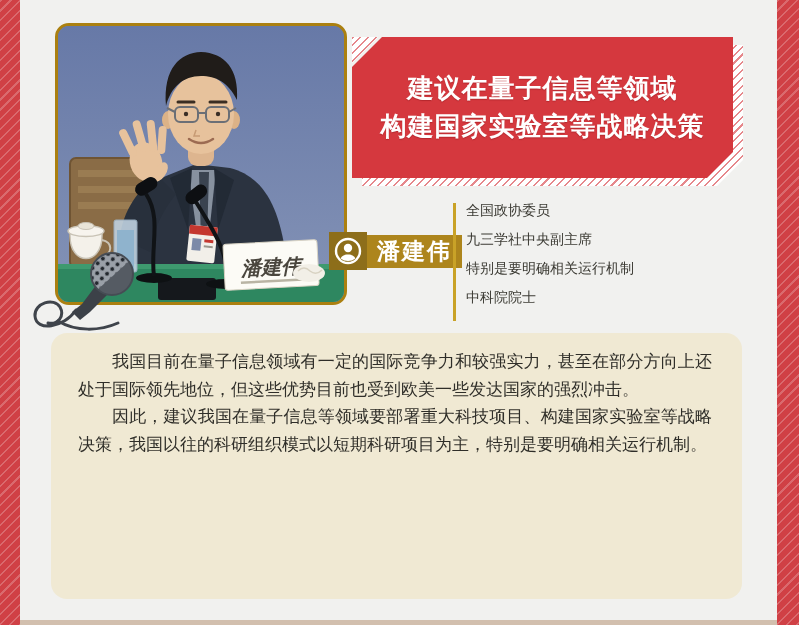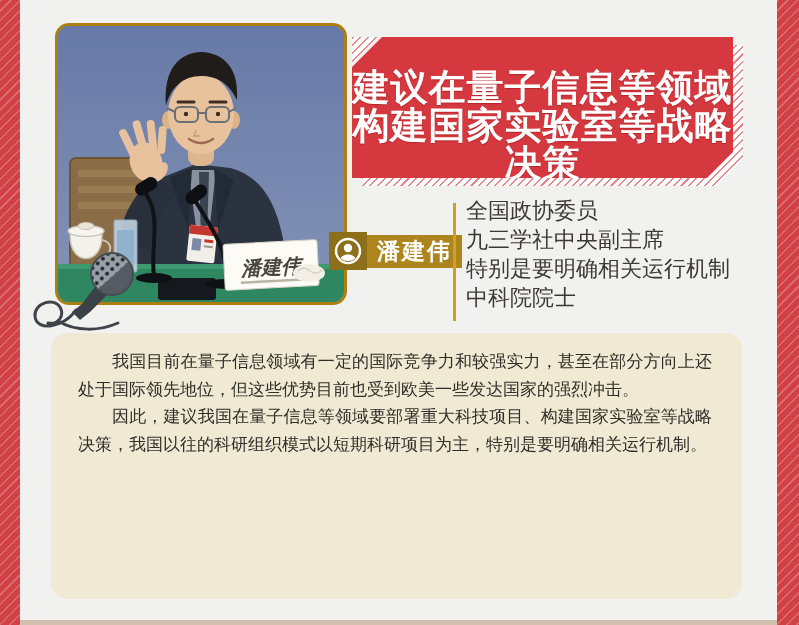--- a/index.html
+++ b/index.html
@@ -37,35 +37,35 @@
     position:absolute;left:10px;top:8px;width:100%;height:100%;
     clip-path:polygon(30px 0,100% 0,100% calc(100% - 26px),calc(100% - 26px) 100%,0 100%,0 30px);
   }
   .banner-corner{
     position:absolute;left:0;top:0;width:26px;height:26px;
     clip-path:polygon(0 0,100% 0,0 100%);
   }
   .banner-main{
     position:absolute;inset:0;background:#d5383e;
     clip-path:polygon(30px 0,100% 0,100% calc(100% - 26px),calc(100% - 26px) 100%,0 100%,0 30px);
-    color:#fff;text-align:center;font-weight:700;font-size:37px;line-height:38px;
+    color:#fff;text-align:center;font-weight:700;font-size:26px;line-height:38px;
     letter-spacing:1px;padding-top:32px;box-sizing:border-box;
     text-shadow:0 1px 1px rgba(120,10,14,.35);
   }
   
   .badge{position:absolute;left:329px;top:232px;display:flex;align-items:center;}
   .badge-icon{width:38px;height:38px;background:#8d6e1a;display:flex;align-items:center;justify-content:center;}
   .badge-name{
     height:33px;min-width:83px;padding:0 6px;background:#ad851c;color:#fff;
     display:flex;align-items:center;justify-content:center;
     font-size:23px;font-weight:700;letter-spacing:2px;
   }
   
   .gold-line{position:absolute;left:453px;top:203px;width:3px;height:118px;background:#c9a227;}
-  .titles{position:absolute;left:466px;top:196px;color:#3b3a33;font-size:22px;line-height:29px;font-weight:500;}
+  .titles{position:absolute;left:466px;top:196px;color:#3b3a33;font-size:14px;line-height:29px;font-weight:500;}
   
   .panel{
     position:absolute;left:51px;top:333px;width:691px;height:266px;
     background:#f0e9d3;border-radius:16px;box-sizing:border-box;
     padding:15px 30px 0 27px;
   }
   .panel p{
     margin:0;text-indent:2em;font-size:17px;line-height:27.5px;
     color:#2f2e29;text-align:justify;font-weight:500;
   }

